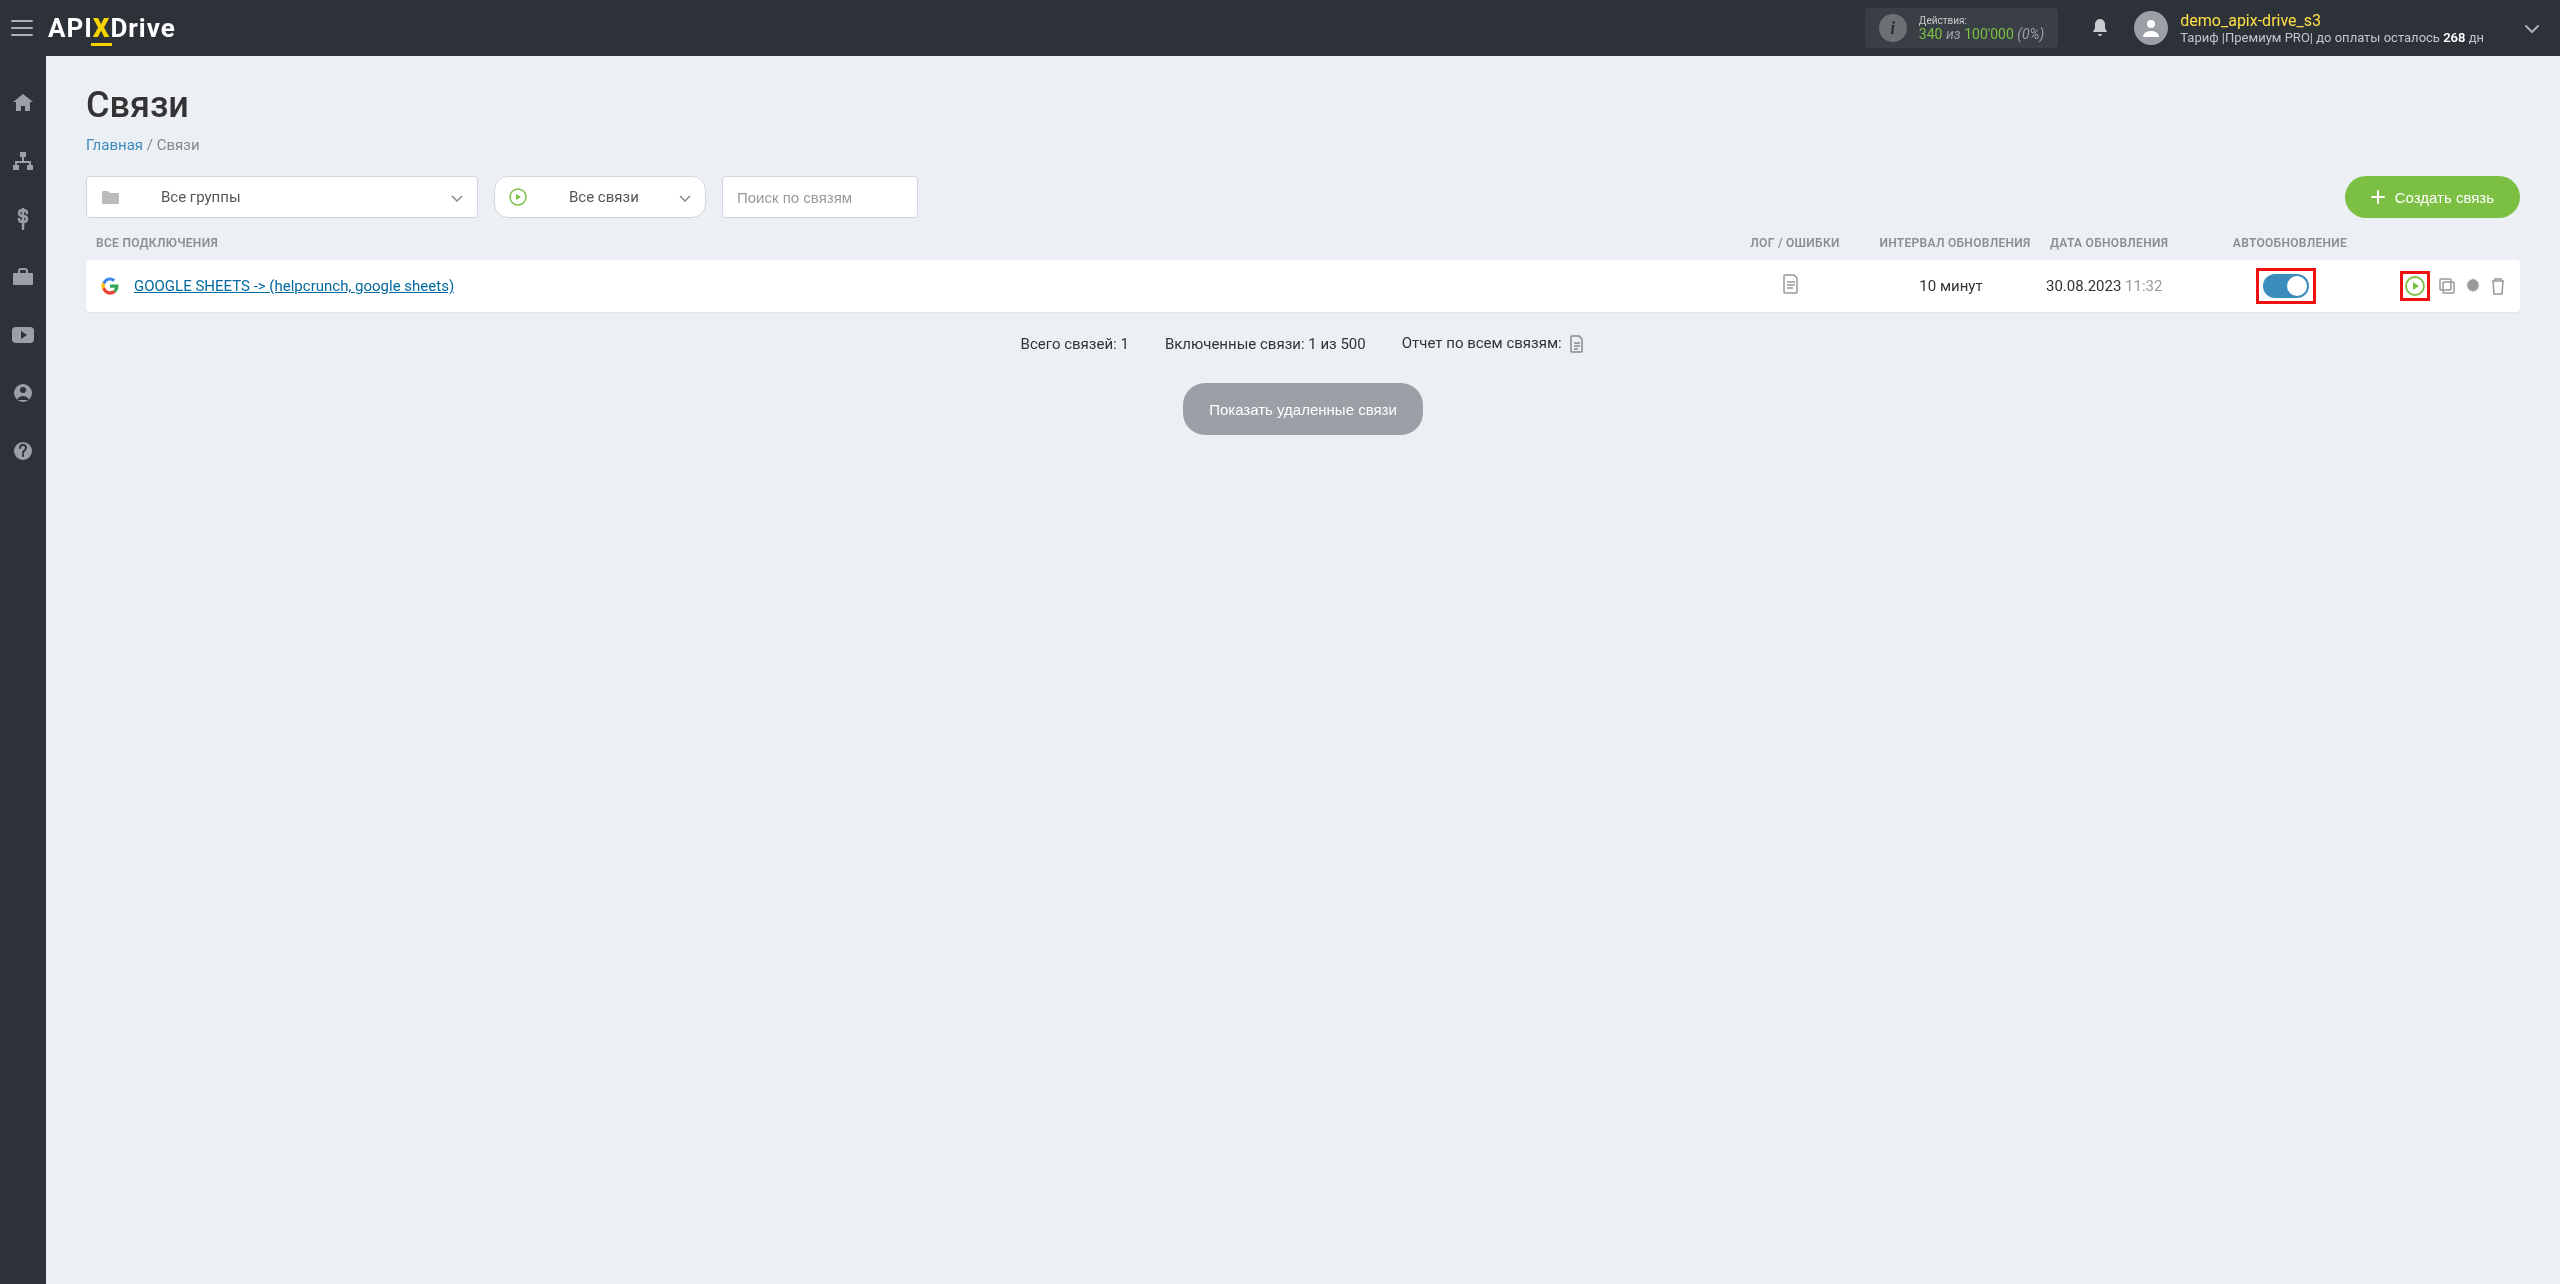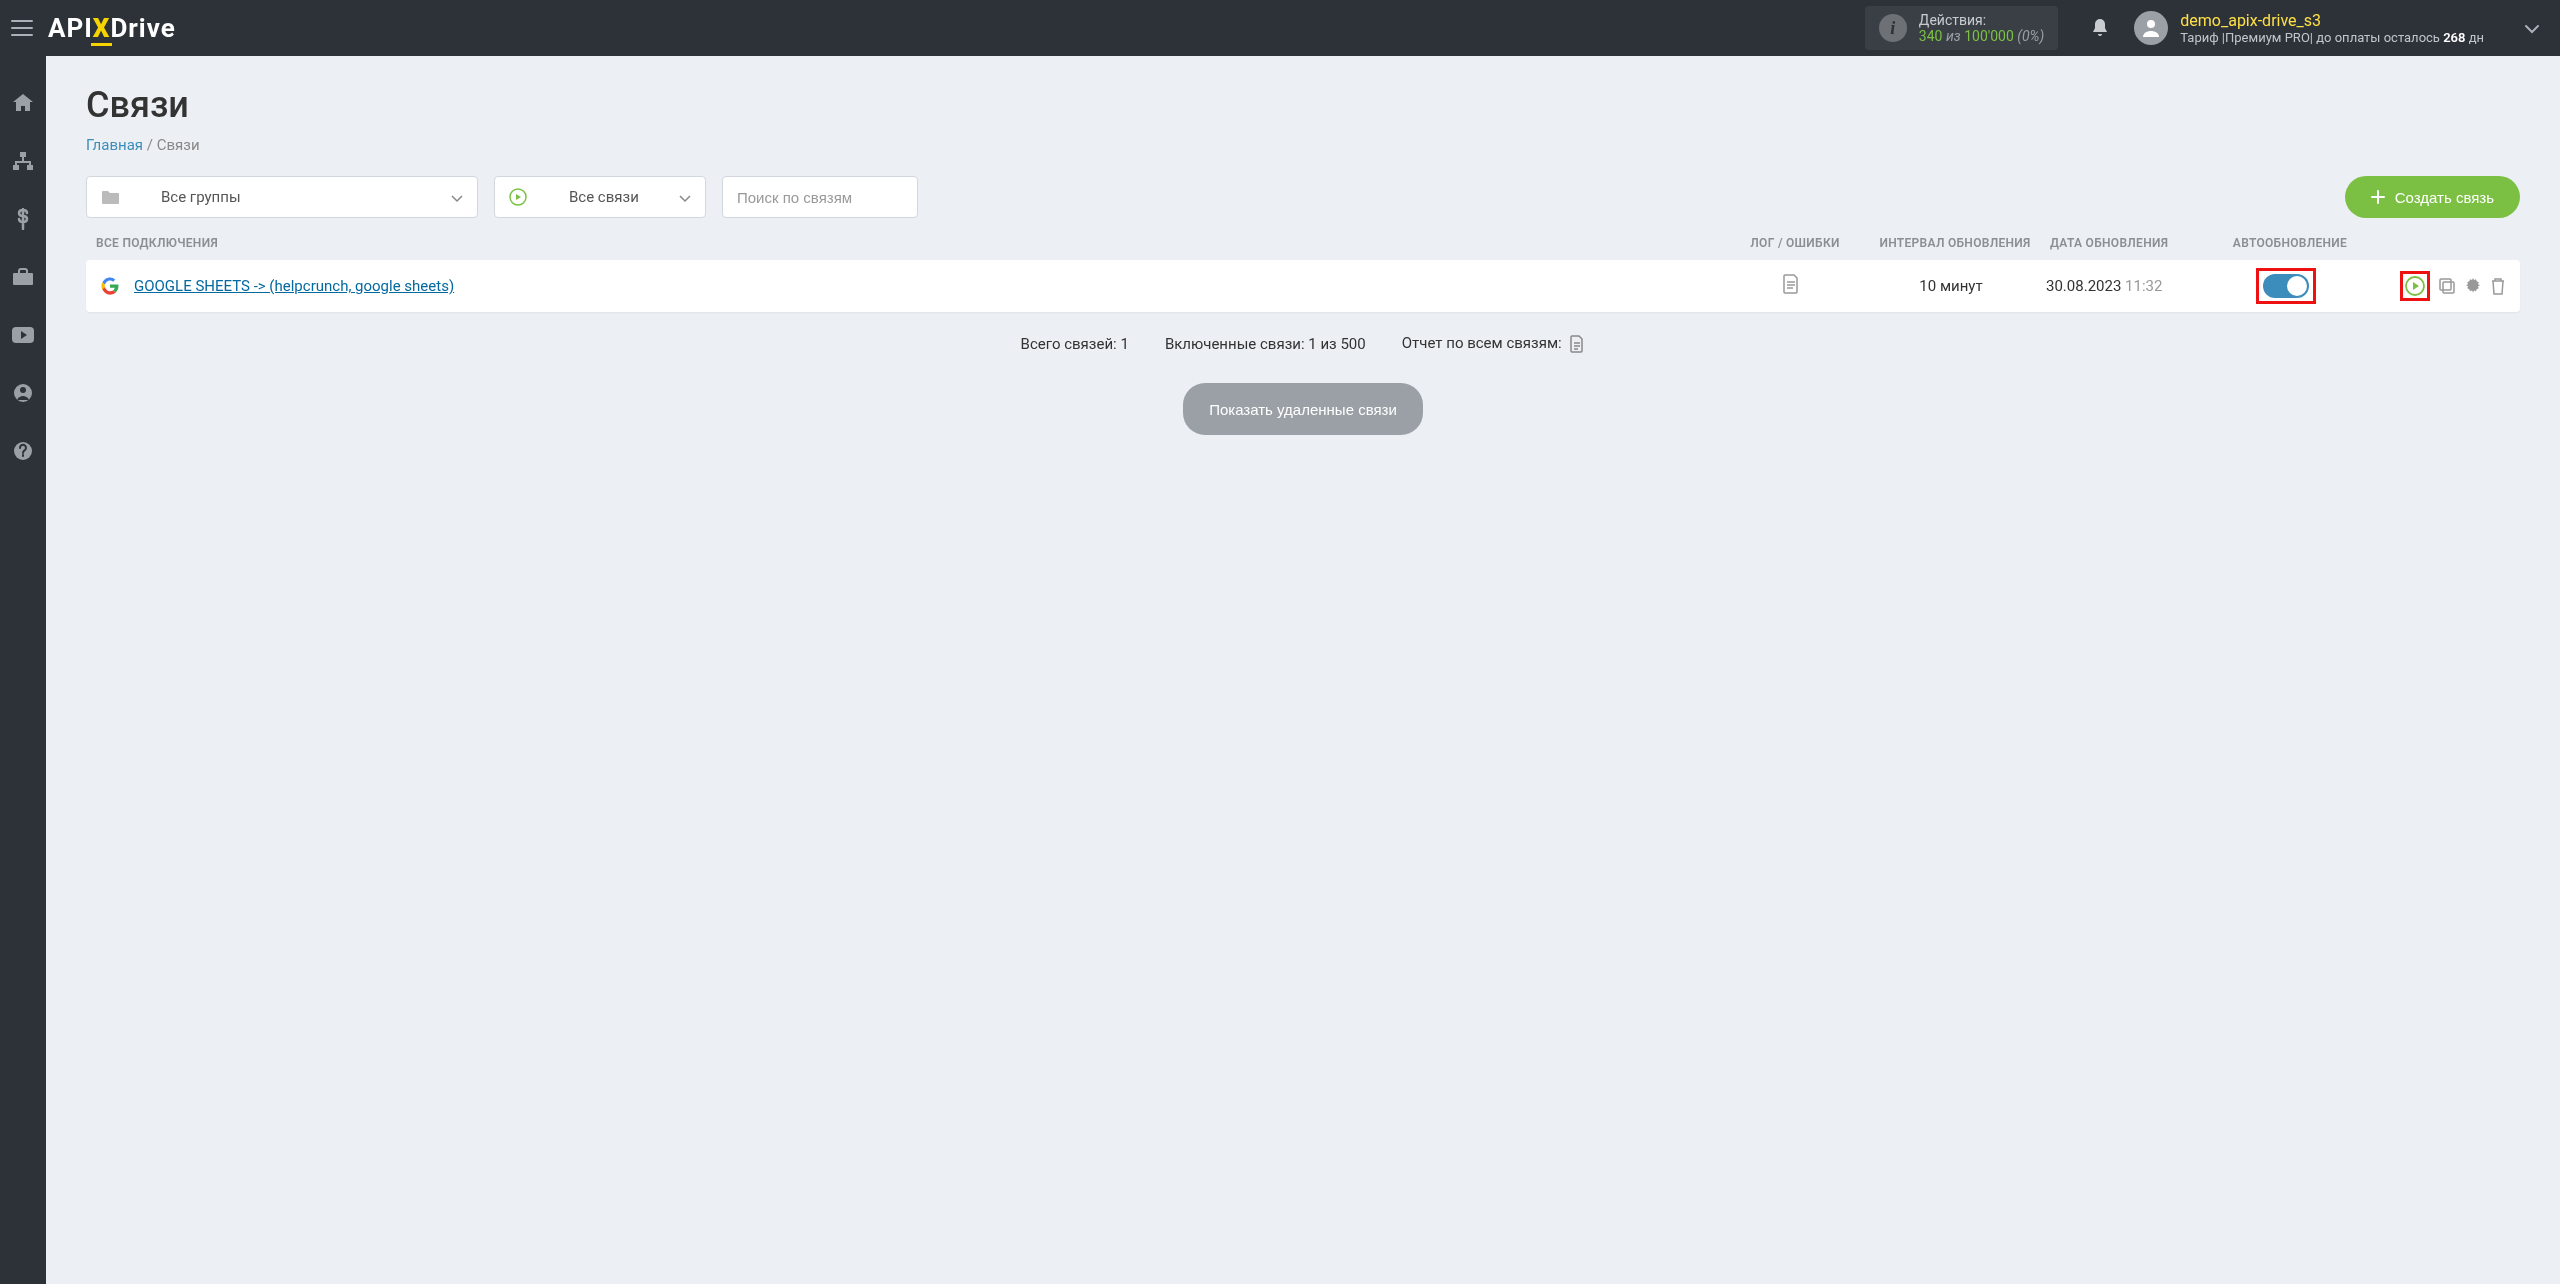--- a/index.html
+++ b/index.html
@@ -9,21 +9,21 @@
   .hamburger { width: 44px; display:flex; align-items:center; justify-content:center; cursor:pointer; height:100%; }
   .hamburger svg { stroke:#aab0b7; }
   .logo { display:flex; align-items:center; font-weight:700; font-size:26px; letter-spacing:1px; margin-left:4px; }
   .logo .api { color:#fff; }
   .logo .x { color:#f7d400; font-weight:900; position:relative; display:inline-block; }
   .logo .x::after { content:""; position:absolute; left:-2px; right:-2px; bottom:-3px; height:3px; background:#f7d400; }
   .logo .drive { color:#fff; }
   .top-right { margin-left:auto; display:flex; align-items:center; height:100%; }
   .actions-box { background:#3a3f46; border-radius:4px; padding:6px 14px; display:flex; align-items:center; margin-right:18px; }
   .actions-box .info-ico { width:28px; height:28px; border-radius:50%; background:#6d7075; display:flex; align-items:center; justify-content:center; margin-right:12px; font-weight:bold; color:#2d3138; font-family:Georgia,serif; font-style:italic; font-size:18px; }
-  .actions-box .lbl { font-size:14px; color:#c8ccd0; }
+  .actions-box .lbl { font-size:10px; color:#c8ccd0; }
   .actions-box .nums { font-size:14px; }
   .actions-box .nums .used { color:#7bc043; }
   .actions-box .nums .of { color:#9aa0a6; font-style:italic; }
   .actions-box .nums .limit { color:#7bc043; }
   .actions-box .nums .pct { color:#9aa0a6; font-style:italic; }
   .bell { width:48px; display:flex; align-items:center; justify-content:center; cursor:pointer; }
   .userbox { display:flex; align-items:center; padding:0 20px 0 10px; cursor:pointer; }
   .userbox .avatar { width:34px; height:34px; border-radius:50%; background:#9aa0a6; display:flex; align-items:center; justify-content:center; margin-right:12px; }
   .userbox .uname { font-size:16px; color:#fde047; }
   .userbox .tariff { font-size:13px; color:#c1c6cc; }
@@ -36,21 +36,21 @@
   .sidebar .sico svg { fill:#9aa0a6; }
 
   .content { flex:1; padding:28px 40px; overflow:auto; }
   h1.page-title { font-size:36px; font-weight:500; color:#333; margin-bottom:10px; }
   .breadcrumb { font-size:15px; color:#888; margin-bottom:22px; }
   .breadcrumb a { color:#3c8dbc; text-decoration:none; }
 
   .filters-row { display:flex; gap:16px; align-items:center; margin-bottom:18px; }
   .select-box { background:#fff; border:1px solid #d2d6de; border-radius:4px; height:42px; display:flex; align-items:center; padding:0 14px; cursor:pointer; position:relative;gap:32px; }
   .select-box.groups { width:392px; }
-  .select-box.conns { width:212px; }
+  .select-box.conns { width:212px;border-radius:14px; }
   .select-box .sel-ico { margin-right:10px; display:flex; }
   .select-box .sel-label { color:#555; font-size:15px; }
   .select-box .chev-d { margin-left:auto; }
   .search-box { width:196px; }
   .search-box input { width:100%; height:42px; border:1px solid #d2d6de; border-radius:4px; padding:0 14px; font-size:15px; color:#555; }
   .search-box input::placeholder { color:#999; }
   .create-btn { margin-left:auto; background:#7bc043; color:#fff; border:none; border-radius:22px; height:42px; padding:0 26px; font-size:15px; display:flex; align-items:center; gap:10px; cursor:pointer; }
 
   .table-header { display:flex; padding:0 10px 10px 10px; color:#8a8f94; font-size:12px; font-weight:600; letter-spacing:0.3px; }
   .col-name { flex:1; }

